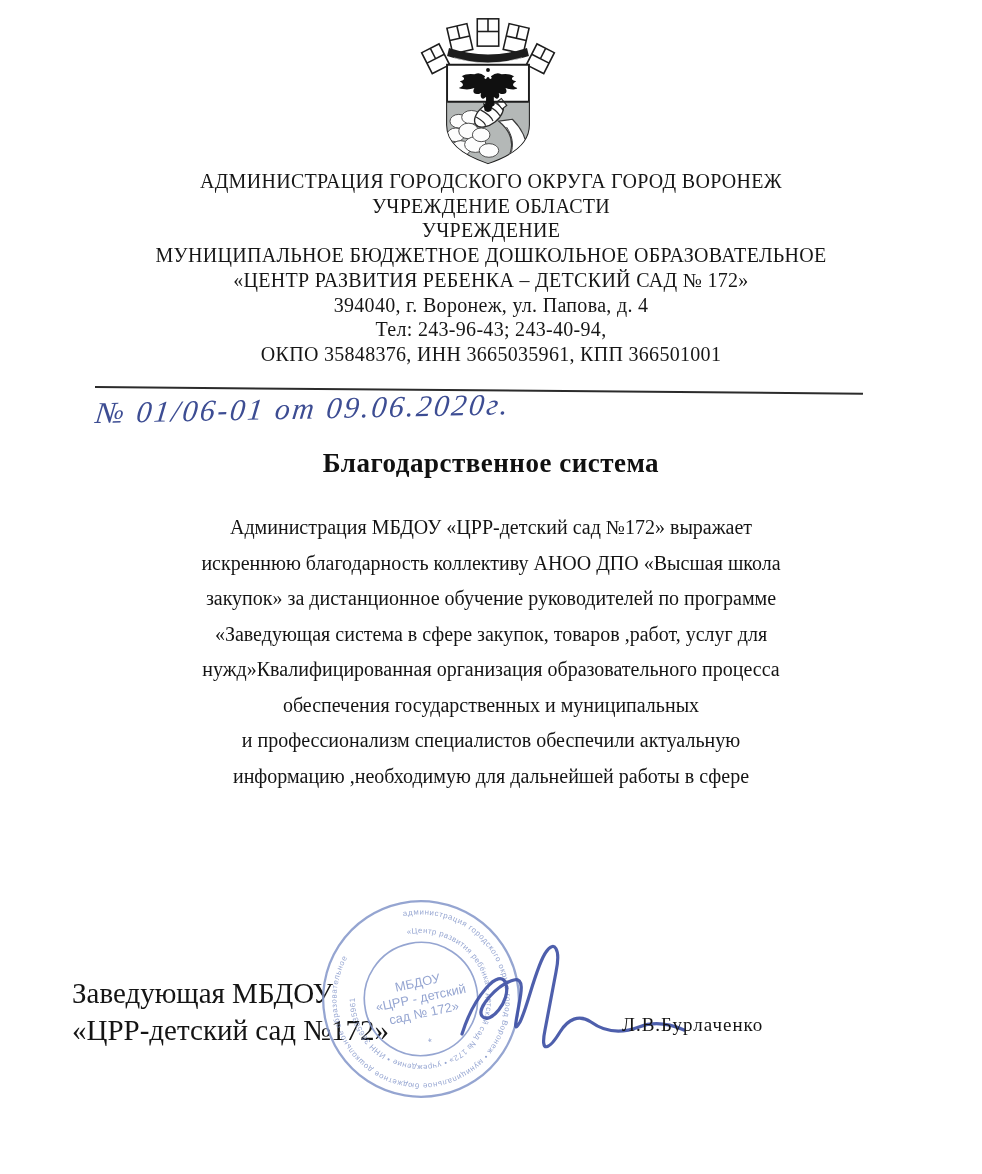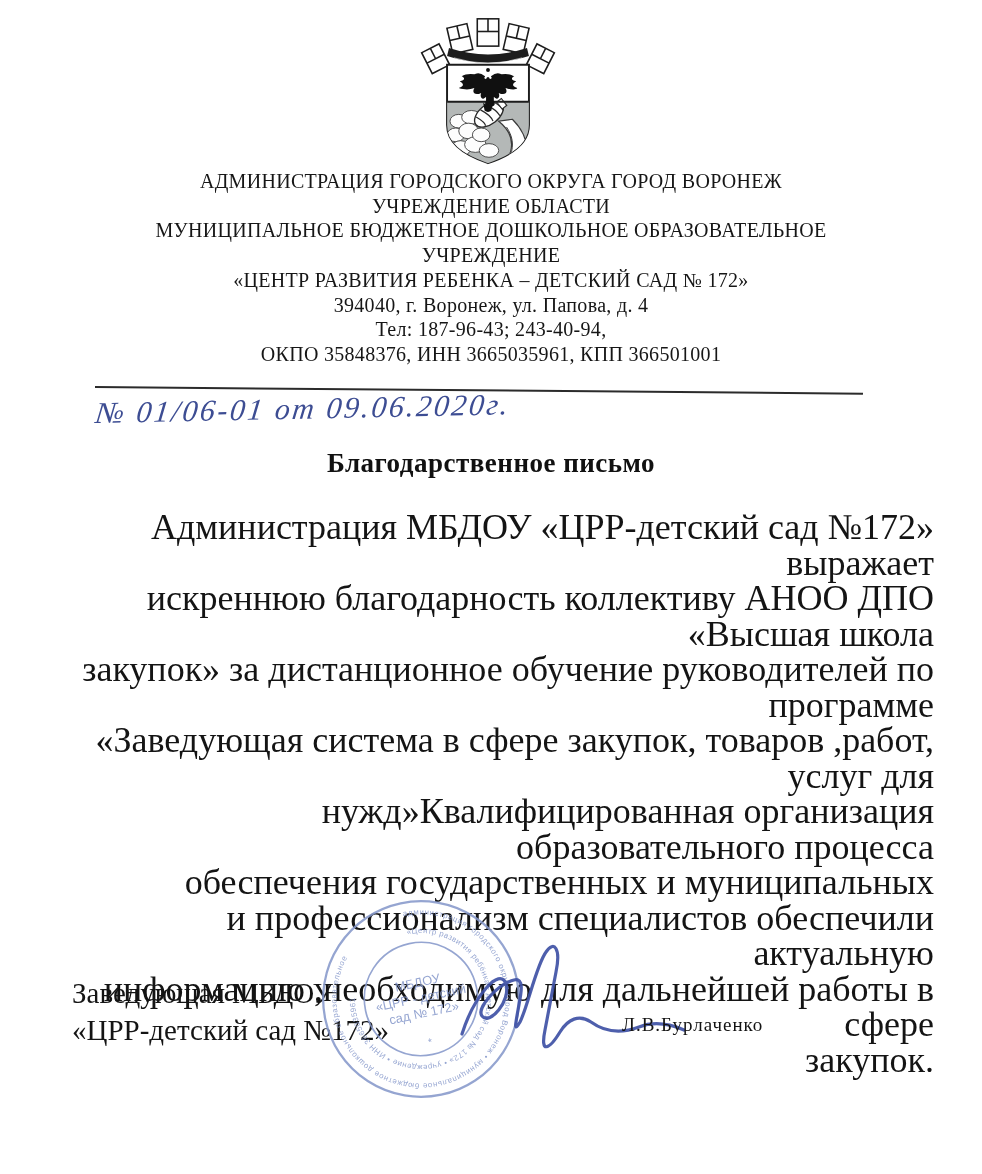--- a/index.html
+++ b/index.html
@@ -37,22 +37,22 @@
   }
   .doc-title{
     position:absolute;top:448px;left:0;right:0;
     text-align:center;
     font-size:27px;font-weight:bold;
     letter-spacing:0.5px;
     color:#111;
   }
   .body-text{
     position:absolute;top:510px;left:48px;right:48px;
-    text-align:right;
-    font-size:36px;line-height:35.5px;
+    text-align:center;
+    font-size:20px;line-height:35.5px;
     color:#141414;
   }
   .sig-left{
     position:absolute;top:975px;left:72px;
     font-size:29px;line-height:37px;
     color:#141414;
     white-space:nowrap;
   }
   .stamp{
     position:absolute;top:896px;left:318px;width:206px;height:206px;
@@ -159,44 +159,43 @@
                C79 70 78 68 82 66
                C76 62 65 63 57 69
                C56 66 54 66 53 69 Z"></path>
       <path d="M50 93 q5 5 10 0 l-1.5 8 q-3.5 3 -7 0 z"></path>
     </g>
   </svg>
 
   <div class="letterhead">
     <div>АДМИНИСТРАЦИЯ ГОРОДСКОГО ОКРУГА ГОРОД ВОРОНЕЖ</div>
     <div>УЧРЕЖДЕНИЕ ОБЛАСТИ</div>
+    <div>УЧРЕЖДЕНИЕ</div>
     <div>МУНИЦИПАЛЬНОЕ БЮДЖЕТНОЕ ДОШКОЛЬНОЕ ОБРАЗОВАТЕЛЬНОЕ</div>
-    <div>УЧРЕЖДЕНИЕ</div>
     <div>«ЦЕНТР РАЗВИТИЯ РЕБЕНКА – ДЕТСКИЙ САД № 172»</div>
     <div>394040, г. Воронеж, ул.  Папова, д. 4</div>
-    <div>Тел: 187-96-43; 243-40-94,</div>
+    <div>Тел: 243-96-43; 243-40-94,</div>
     <div>ОКПО 35848376, ИНН 3665035961, КПП 366501001</div>
   </div>
 
   <div class="rule"></div>
 
   <div class="reg-line">№ 01/06-01  от  09.06.2020г.</div>
 
-  <div class="doc-title">Благодарственное письмо</div>
+  <div class="doc-title">Благодарственное система</div>
 
   <div class="body-text">
     <div>Администрация МБДОУ «ЦРР-детский сад №172» выражает</div>
     <div>искреннюю благодарность коллективу АНОО ДПО «Высшая школа</div>
     <div>закупок» за дистанционное обучение руководителей по программе</div>
     <div>«Заведующая система в сфере закупок, товаров ,работ, услуг для</div>
     <div>нужд»Квалифицированная организация образовательного процесса</div>
     <div>обеспечения государственных и муниципальных</div>
     <div>и профессионализм специалистов обеспечили актуальную</div>
     <div>информацию ,необходимую для дальнейшей работы в сфере</div>
-    <div>закупок.</div>
   </div>
 
   <div class="sig-left">
     <div>Заведующая МБДОУ</div>
     <div>«ЦРР-детский сад №172»</div>
   </div>
 
   <svg class="stamp" viewBox="0 0 200 200" xmlns="http://www.w3.org/2000/svg">
     <defs>
       <path id="outerRing" d="M 100 18 A 82 82 0 1 1 99.9 18"></path>

